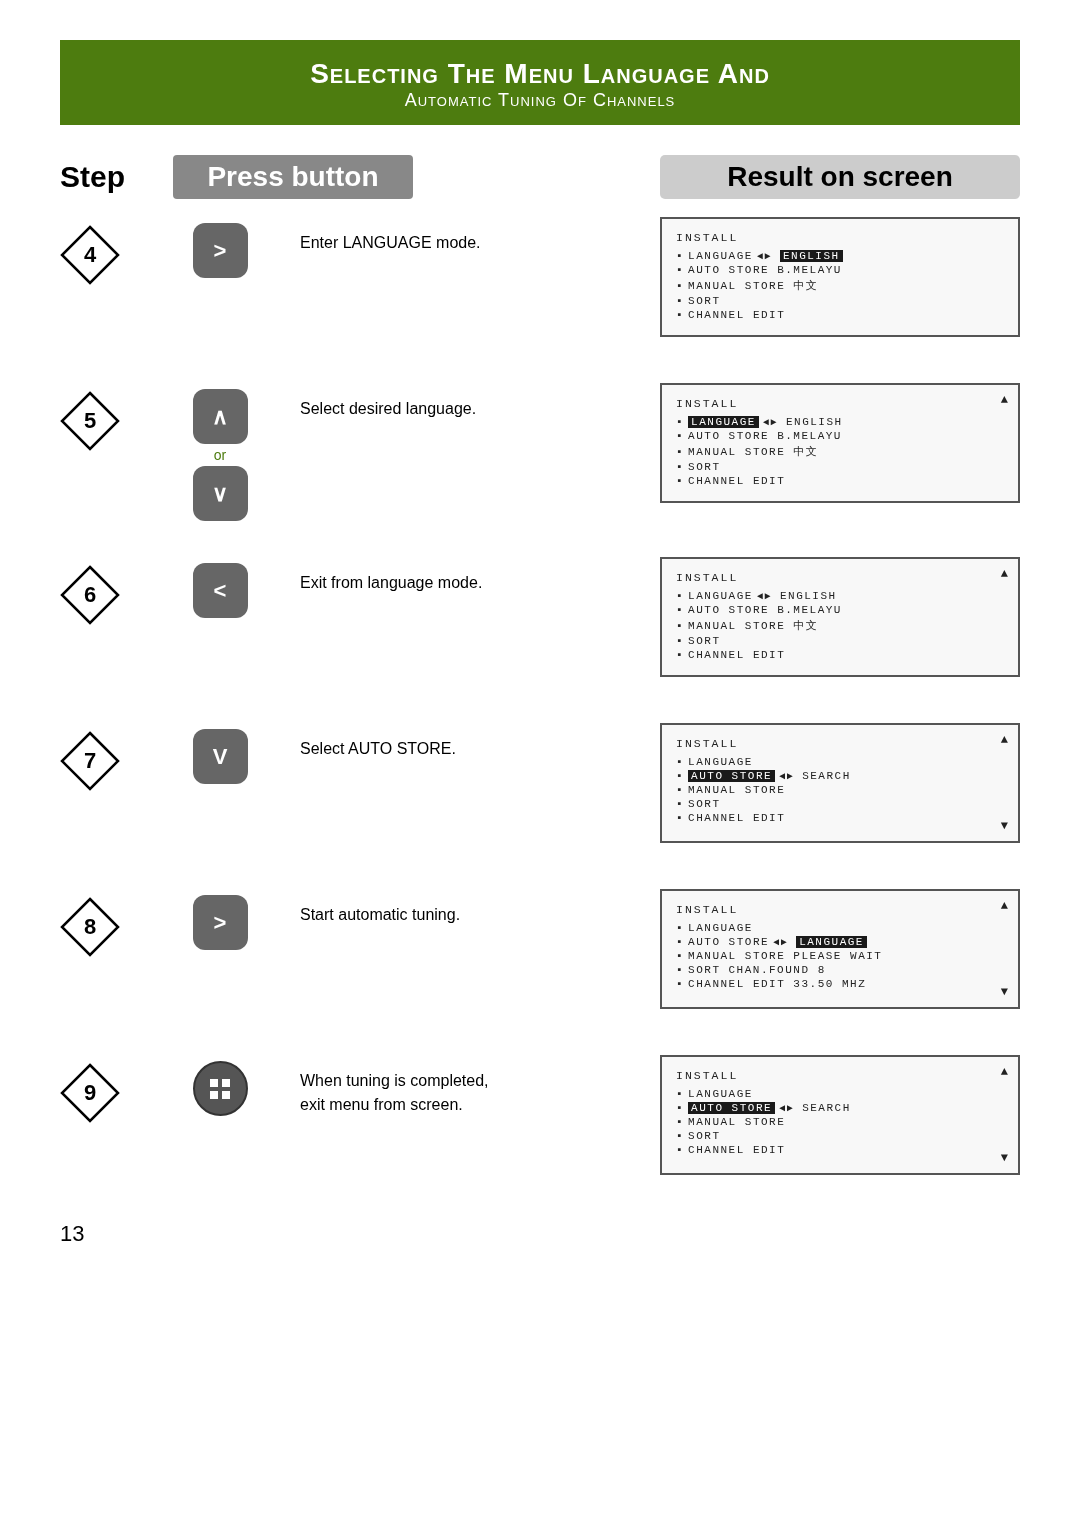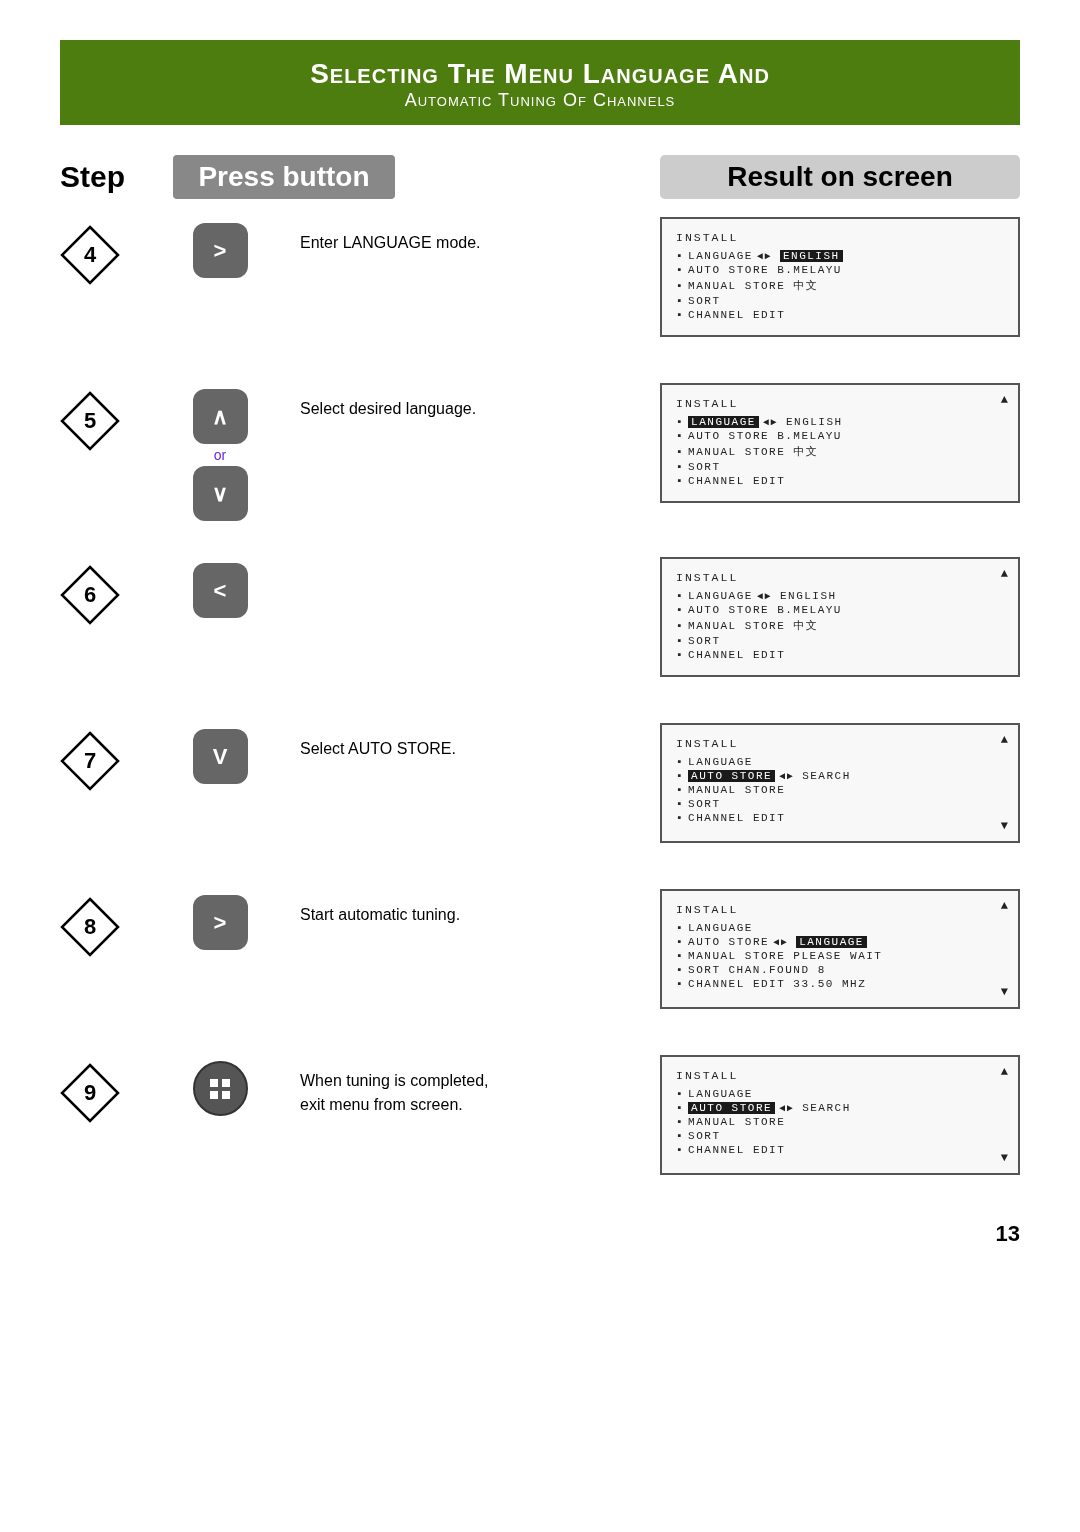--- a/index.html
+++ b/index.html
@@ -45,21 +45,21 @@
       font-weight: bold;
       color: #000;
     }
     .col-press {
       background: #888;
       color: #fff;
       font-size: 28px;
       font-weight: bold;
       padding: 6px 22px;
       border-radius: 4px;
-      width: 222px;
+      width: 240px;
       text-align: center;
     }
     .col-result {
       margin-left: auto;
       background: #ccc;
       color: #000;
       font-size: 28px;
       font-weight: bold;
       padding: 6px 22px;
       border-radius: 5px;
@@ -105,21 +105,21 @@
     .btn-col {
       width: 120px;
       display: flex;
       flex-direction: column;
       align-items: center;
       flex-shrink: 0;
       padding-top: 6px;
     }
     .btn-or {
       font-size: 14px;
-      color: #6d28d9;
+      color: #4d7c0f;
       margin: 3px 0;
     }
 
     
     .arrow-btn {
       width: 55px;
       height: 55px;
       border-radius: 12px;
       background: #666;
       color: #fff;
@@ -212,23 +212,23 @@
       color: #fff;
       padding: 0 3px;
     }
     .tv-screen .right-val-plain {
       margin-left: 8px;
       color: #222;
     }
 
     
     .page-num {
-      text-align: right;
+      text-align: left;
       font-size: 22px;
-      font-weight: bold;
+      font-weight: normal;
       margin-top: 30px;
     }
   </style>
 </head>
 <body>
 
 <div class="title-box">
   <div class="title-line1">Selecting The Menu Language And</div>
   <div class="title-line2">Automatic Tuning Of Channels</div>
 </div>
@@ -334,20 +334,21 @@
         <div class="diamond">
           <svg viewBox="0 0 60 60">
             <polygon points="30,2 58,30 30,58 2,30" fill="none" stroke="#000" stroke-width="2.5"></polygon>
           </svg>
           <span class="diamond-label">6</span>
         </div>
       </div>
       <div class="btn-col">
         <div class="arrow-btn">&lt;</div>
       </div>
+      <div class="step-desc">Exit from language mode.</div>
       <div class="screen-col">
         <div class="tv-screen">
           <div class="arrow-up">▲</div>
           <div class="screen-title">INSTALL</div>
           <div class="menu-row">
             <span class="bullet">▪</span>
             <span>LANGUAGE</span>
             <span style="margin-left:4px;font-size:10px;">◄►</span>
             <span class="right-val-plain">ENGLISH</span>
           </div>

